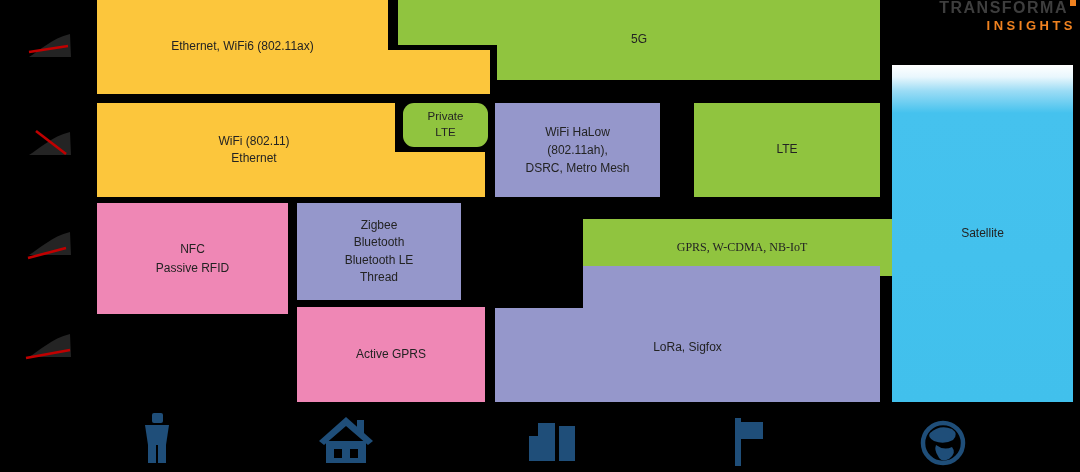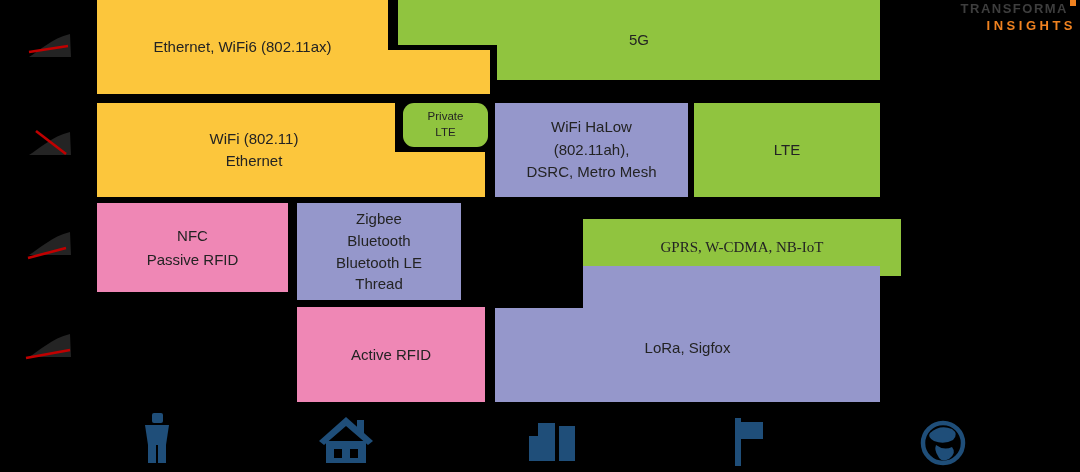--- a/index.html
+++ b/index.html
@@ -2,21 +2,21 @@
 <html><head>
 <meta charset="utf-8">
 <style>
   html,body{margin:0;padding:0;background:#000;}
   #canvas{
     position:relative;width:1080px;height:472px;background:#000;overflow:hidden;
     font-family:"Liberation Sans",sans-serif;
   }
   .b{
     position:absolute;display:flex;align-items:center;justify-content:center;
-    text-align:center;color:#232323;font-size:15px;line-height:1.45;
+    text-align:center;color:#232323;font-size:12px;line-height:1.45;
     white-space:pre-line;
   }
   .b .lbl{white-space:pre-line;}
   .yellow{background:#FCC63C;}
   .green{background:#90C43F;}
   .purple{background:#9597CB;}
   .pink{background:#EF87B5;}
   .orange{background:#EE8138;}
   .gray{background:#C0C0C0;}
 
@@ -25,43 +25,43 @@
     clip-path:polygon(0 0,291px 0,291px 50px,393px 50px,393px 94px,0 94px);}
   #b-eth6 .lbl{position:absolute;left:0;top:0;width:291px;height:94px;display:flex;align-items:center;justify-content:center;}
   #b-5g{left:398px;top:0;width:482px;height:80px;
     clip-path:polygon(0 0,482px 0,482px 94px,99px 94px,99px 45px,0 45px);}
 
   
   #b-wifi-eth{left:97px;top:103px;width:388px;height:94px;
     clip-path:polygon(0 0,298px 0,298px 49px,388px 49px,388px 94px,0 94px);}
   #b-wifi-eth .lbl{position:absolute;left:0;top:0;width:298px;height:94px;display:flex;align-items:center;justify-content:center;padding-left:8px;}
   #b-private-lte{left:403px;top:103px;width:85px;height:44px;font-size:11.5px;line-height:1.35;border-radius:11px;}
-  #b-halow{left:495px;top:103px;width:193px;height:94px;line-height:1.5;}
+  #b-halow{left:495px;top:103px;width:165px;height:94px;line-height:1.5;}
   #b-lte{left:694px;top:103px;width:186px;height:94px;}
 
   
-  #b-nfc{left:97px;top:203px;width:191px;height:89px;line-height:1.55;}
+  #b-nfc{left:97px;top:203px;width:191px;height:111px;line-height:1.55;}
   #b-zigbee{left:297px;top:203px;width:164px;height:97px;line-height:1.45;}
   #b-powerline{left:497px;top:203px;width:77px;height:98px;line-height:1.4;}
   #b-gprs{left:583px;top:219px;width:318px;height:57px;font-family:Liberation Serif, serif;}
 
   
   #b-qr{left:97px;top:307px;width:191px;height:95px;line-height:1.55;}
   #b-active{left:297px;top:307px;width:188px;height:95px;}
   #b-lora{left:495px;top:266px;width:385px;height:136px;
     clip-path:polygon(88px 0,385px 0,385px 136px,0 136px,0 42px,88px 42px);}
   #b-lora .lbl{position:absolute;left:0;right:0;top:28px;bottom:0;display:flex;align-items:center;justify-content:center;text-align:right;}
 
   
   #b-satellite{left:892px;top:65px;width:181px;height:337px;
     background:linear-gradient(180deg,#ffffff 0px,#e9f7fd 12px,#9bdcf5 26px,#45c2ee 48px,#41c0ec 100%);}
 
   
   #logo{position:absolute;top:0;right:4px;text-align:right;line-height:1;}
-  #logo .l1{font-size:13px;font-weight:bold;color:#3E3E3E;letter-spacing:1.5px;display:inline-block;}
+  #logo .l1{font-size:16px;font-weight:bold;color:#3E3E3E;letter-spacing:1.5px;display:inline-block;}
   #logo .sq{display:inline-block;width:6px;height:6px;background:#F08220;margin-left:2px;vertical-align:top;}
   #logo .l2{margin-top:3px;font-size:13px;font-weight:bold;color:#F08220;letter-spacing:3.5px;}
 
   .gauge{position:absolute;left:26px;overflow:visible;}
   #gauge-1{top:30px;} #gauge-2{top:128px;} #gauge-3{top:228px;} #gauge-4{top:330px;}
 
   .axicon{position:absolute;}
 </style>
 </head>
 <body>
@@ -117,26 +117,29 @@
     <span class="lbl">Zigbee
 Bluetooth
 Bluetooth LE
 Thread</span>
   </div>
   <div id="b-gprs" class="b green">
     <span class="lbl">GPRS, W-CDMA, NB-IoT</span>
   </div>
 
   <div id="b-active" class="b pink">
-    <span class="lbl">Active RFID</span>
+    <span class="lbl">Active GPRS</span>
   </div>
   <div id="b-lora" class="b purple">
     <span class="lbl">LoRa, Sigfox</span>
   </div>
 
+  <div id="b-satellite" class="b">
+    <span class="lbl">Satellite</span>
+  </div>
 
   <div id="logo">
     <div>
       <span class="l1">TRANSFORMA</span><span class="sq"></span>
     </div>
     <div class="l2">INSIGHTS</div>
   </div>
 
   <svg class="axicon" style="left:144px;top:413px;" width="26" height="50" viewBox="0 0 26 50">
     <rect x="8" y="0" width="11" height="10" rx="2" fill="#1F4E79"></rect>

